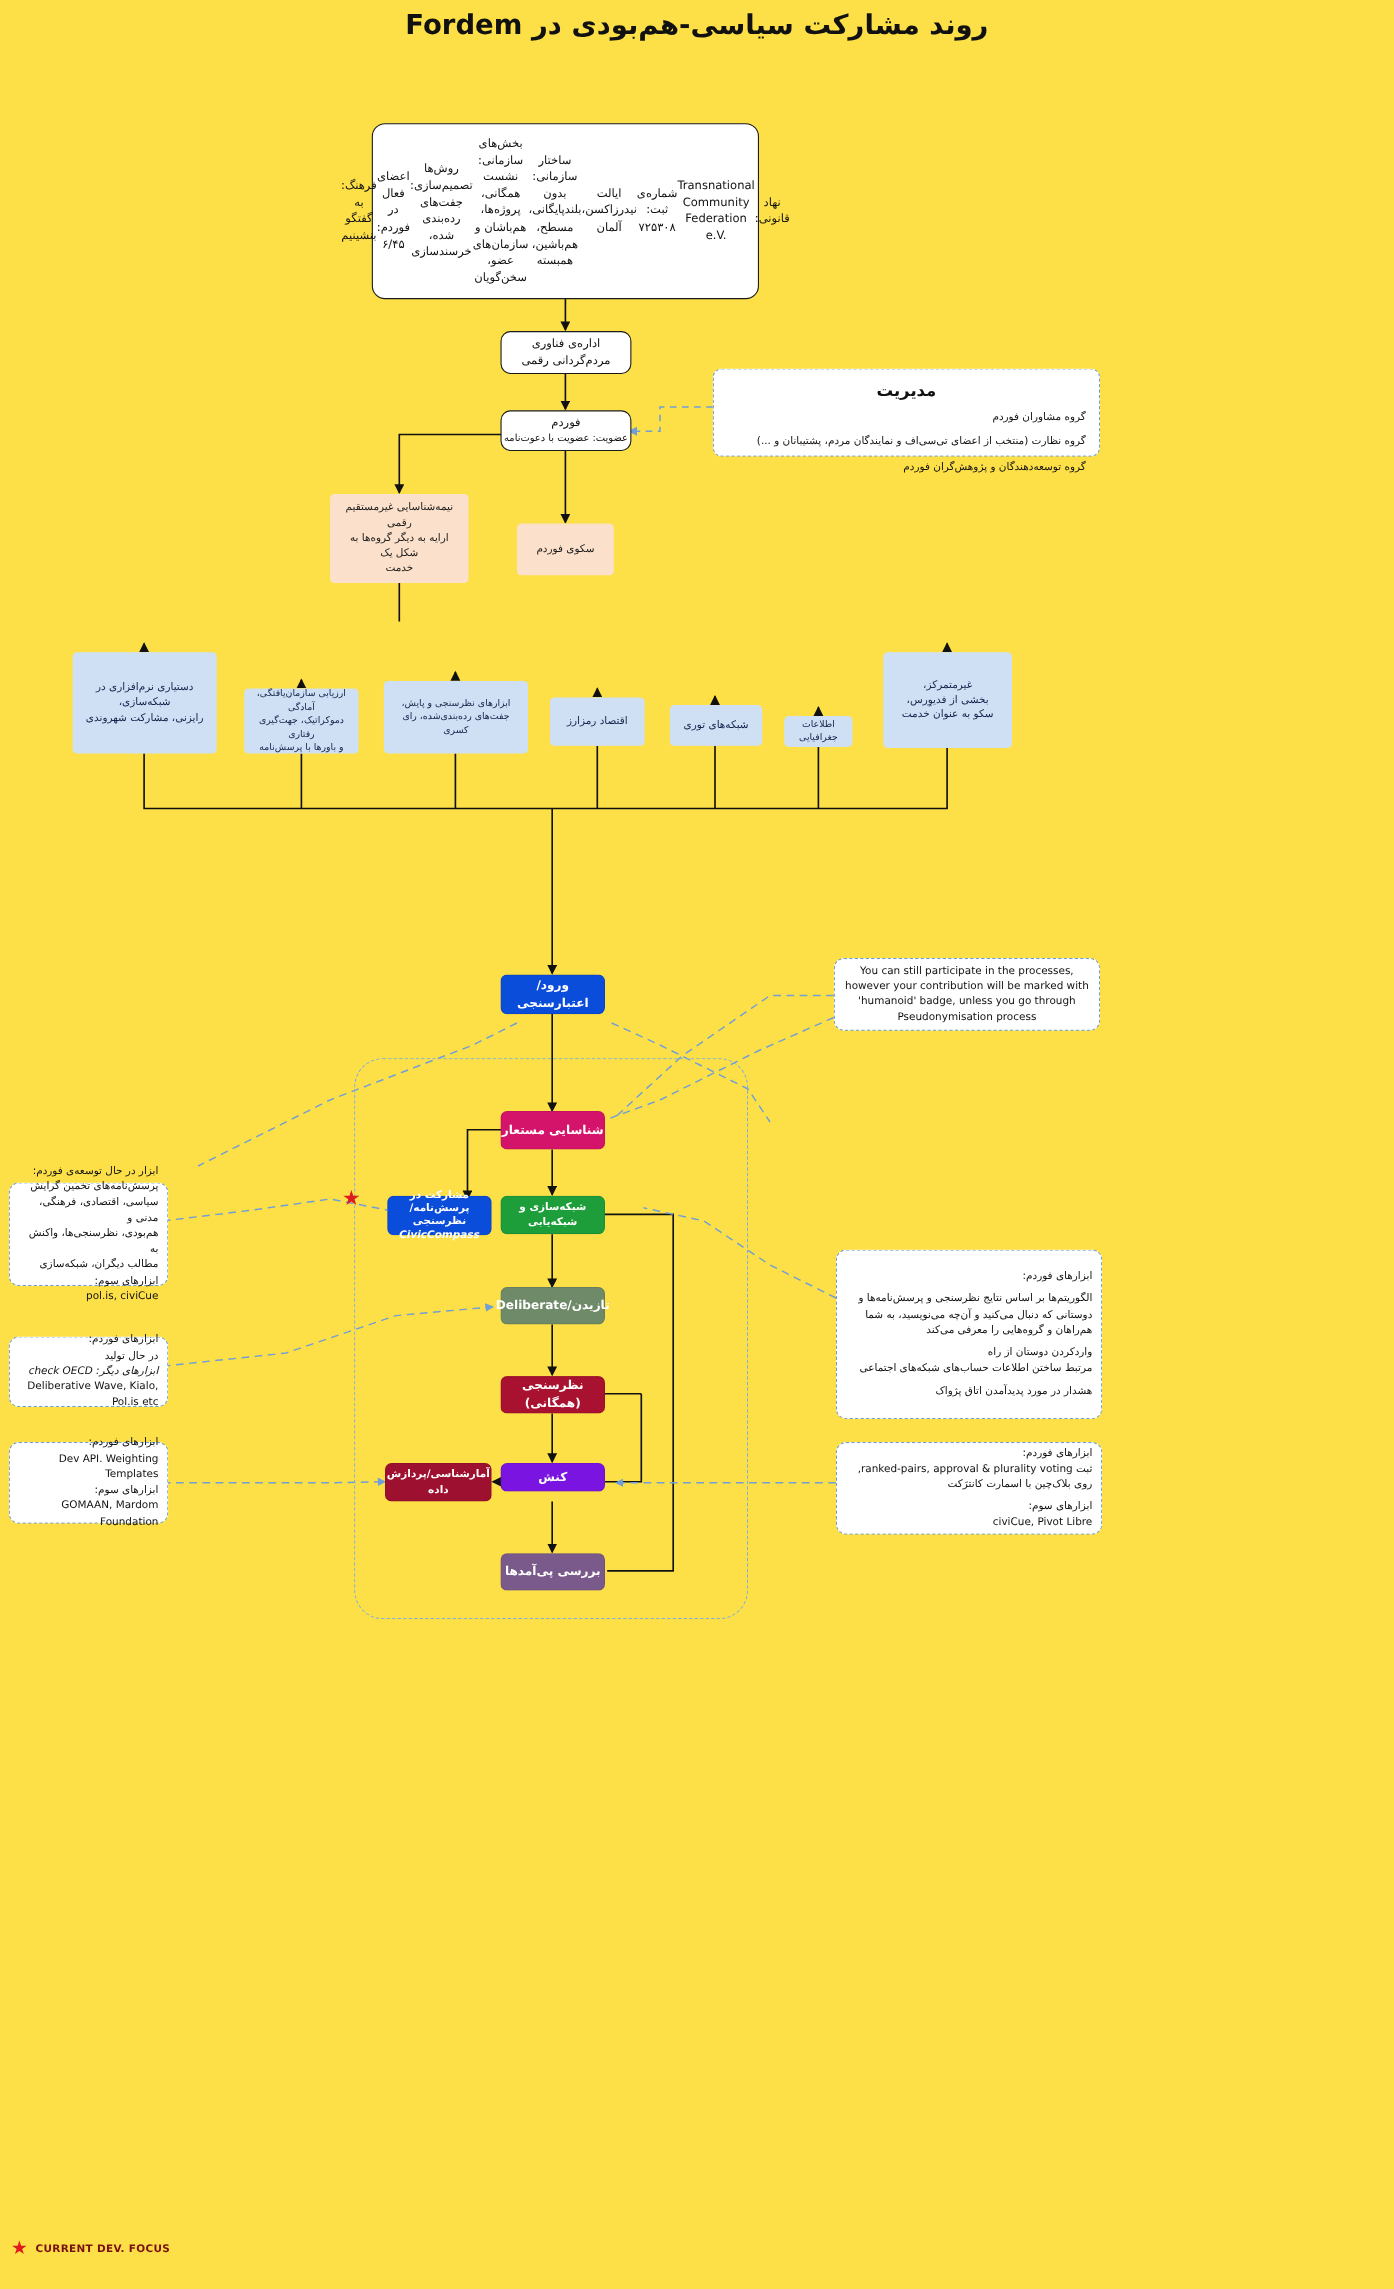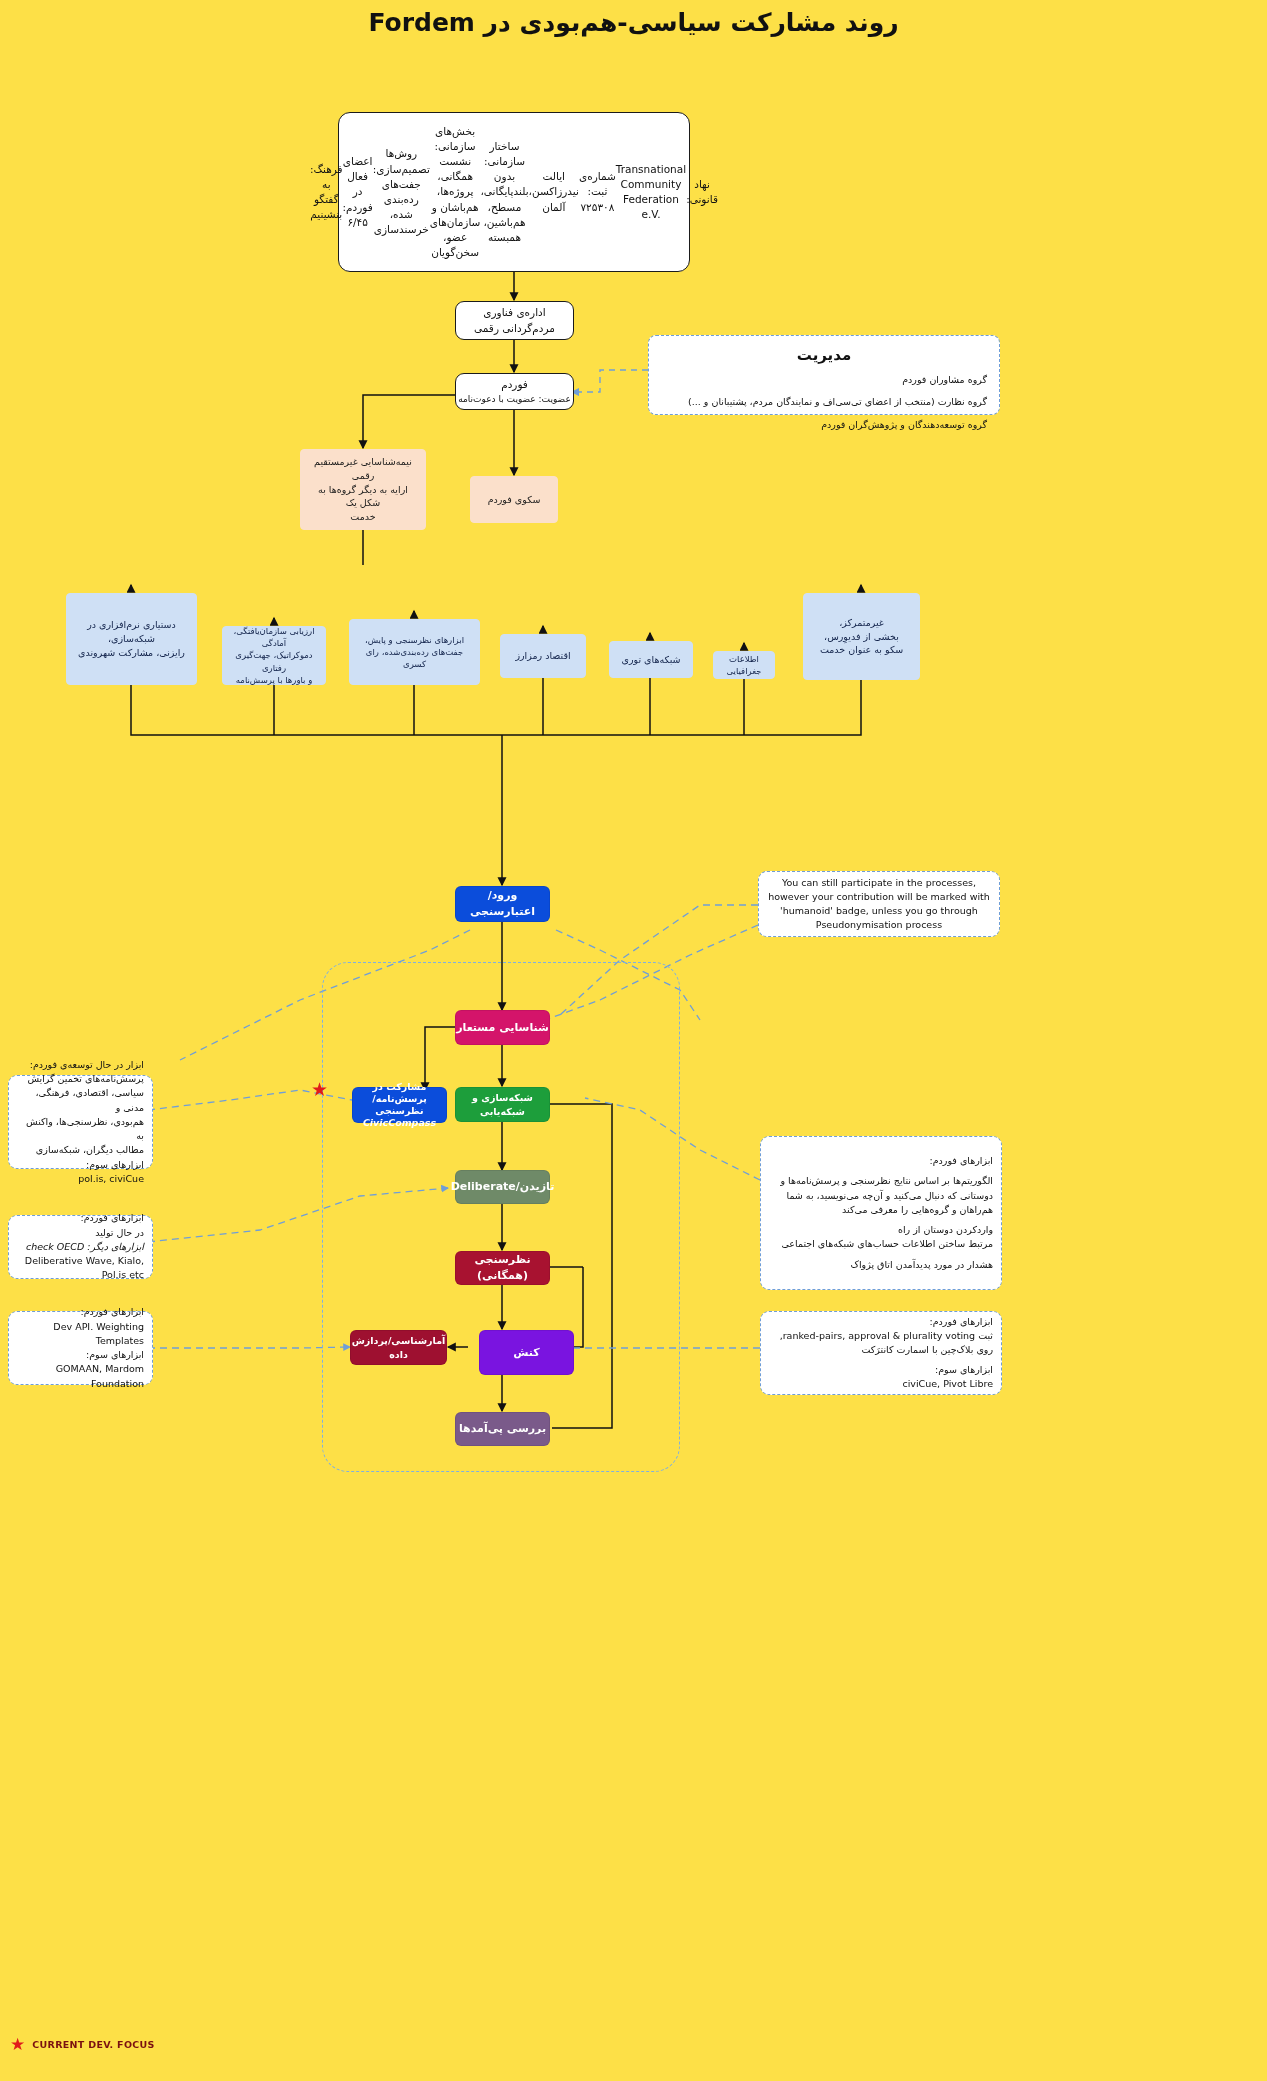--- a/index.html
+++ b/index.html
@@ -263,21 +263,21 @@
   </div>
 
   <div class="node proc" style="left:455px;top:1170px;width:95px;height:34px;background:#6f8a68;">
     <span>تازیدن/Deliberate</span>
   </div>
 
   <div class="node proc" style="left:455px;top:1251px;width:95px;height:34px;background:#a81230;">
     <span>نظرسنجی (همگانی)</span>
   </div>
 
-  <div class="node proc" style="left:455px;top:1330px;width:95px;height:45px;background:#7a14e0;margin-left:24px;">
+  <div class="node proc" style="left:455px;top:1330px;width:95px;height:26px;background:#7a14e0;">
     <span>کنش</span>
   </div>
 
   <div class="node proc small" style="left:350px;top:1330px;width:97px;height:35px;background:#9e1030;">
     <span>آمارشناسی/پردازش داده</span>
   </div>
 
   <div class="node proc" style="left:455px;top:1412px;width:95px;height:34px;background:#7a5a8a;">
     <span>بررسی پی‌آمدها</span>
   </div>

